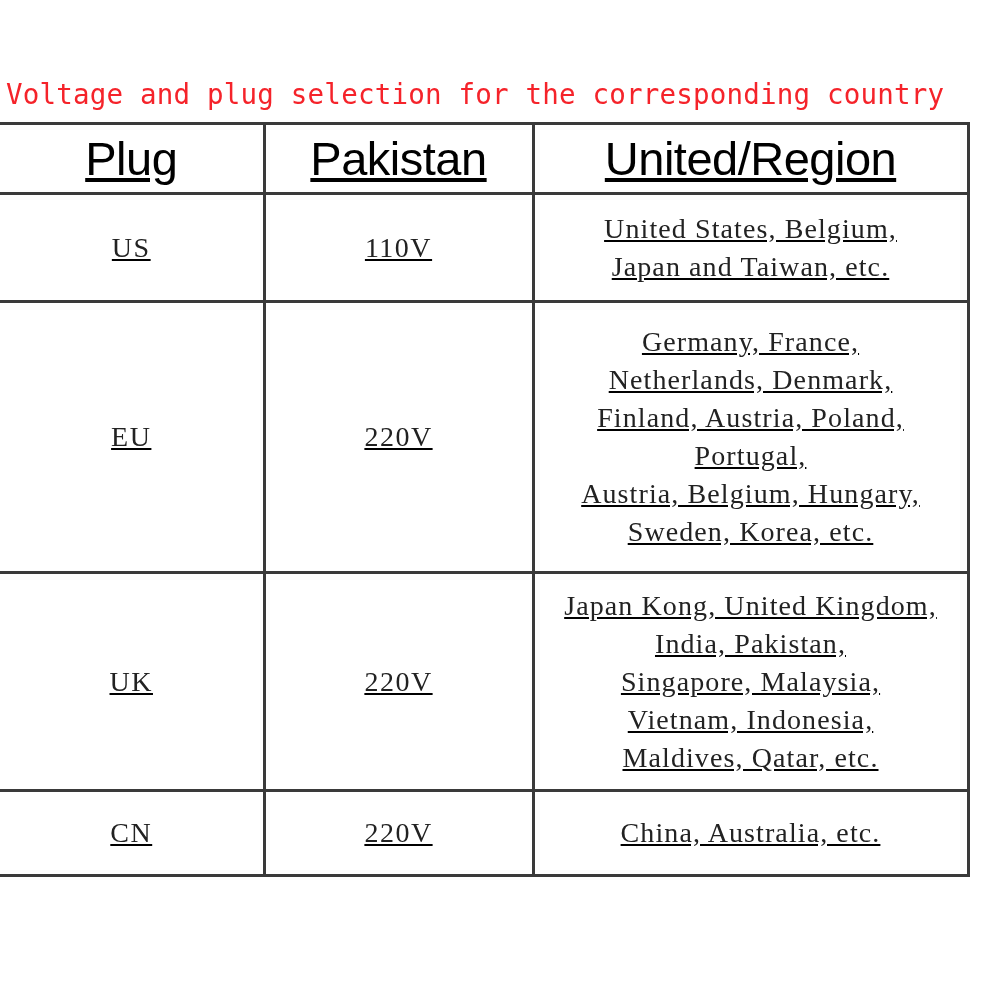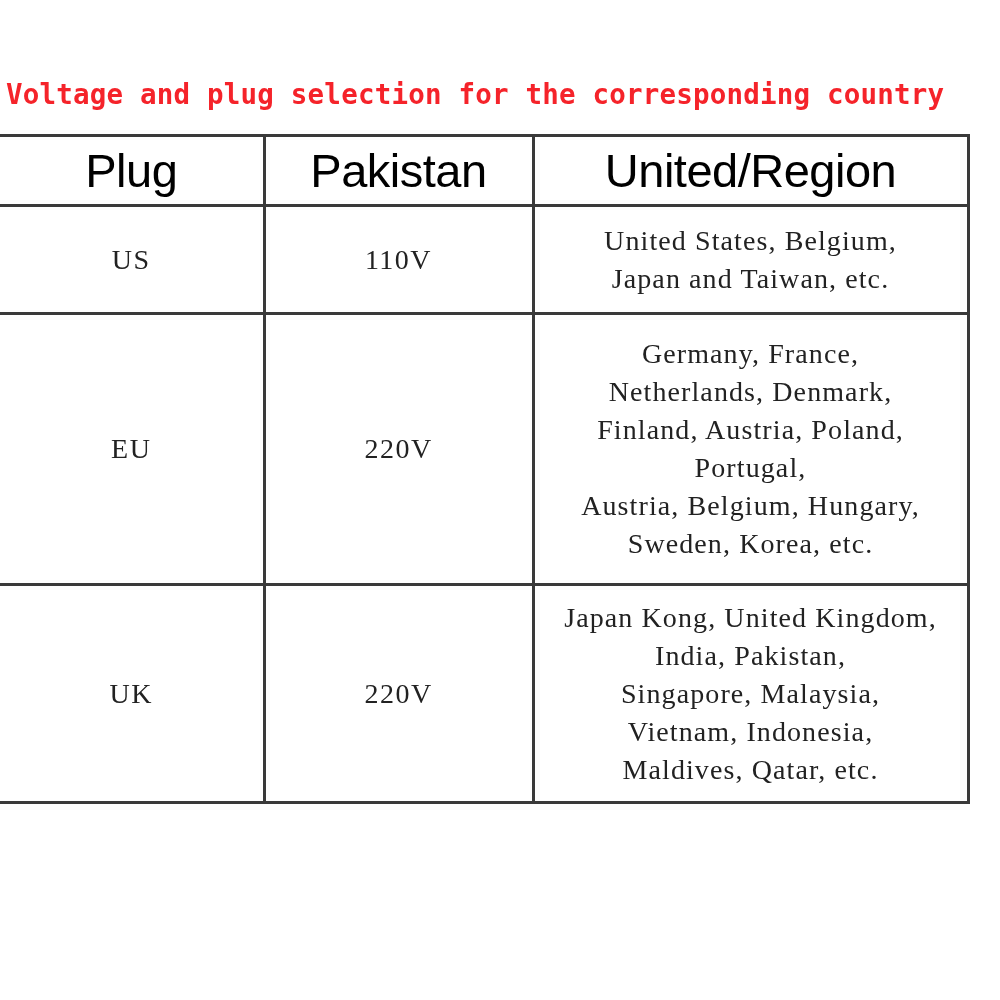--- a/index.html
+++ b/index.html
@@ -26,31 +26,32 @@
   .title {
     position: absolute;
     left: 6px;
     top: 72px;
     width: 960px;
     height: 44px;
     line-height: 44px;
     color: #f5232a;
     font-family: "DejaVu Sans Mono", "Liberation Mono", monospace;
     font-size: 27.5px;
-    font-weight: 700;
+    font-weight: 400;
     letter-spacing: 0.2px;
     white-space: nowrap;
   }
 
   
   .table-wrap {
     position: absolute;
     left: 0px;
-    top: 134px;
+    top: 122px;
     width: 968px;
+    text-decoration: underline;
   }
 
   table.spec {
     border-collapse: collapse;
     table-layout: fixed;
     width: 968px;
     background: #ffffff;
   }
 
   table.spec col.c-plug    { width: 264px; }
@@ -159,18 +160,25 @@
           <td class="voltage">220V</td>
           <td class="country">
             <span class="line">Japan Kong, United Kingdom,</span>
             <span class="line">India, Pakistan,</span>
             <span class="line">Singapore, Malaysia,</span>
             <span class="line">Vietnam, Indonesia,</span>
             <span class="line">Maldives, Qatar, etc.</span>
           </td>
         </tr>
 
+        <tr class="row-cn">
+          <td class="plug">CN</td>
+          <td class="voltage">220V</td>
+          <td class="country">
+            <span class="line">China, Australia, etc.</span>
+          </td>
+        </tr>
 
       </tbody>
     </table>
   </div>
 
 </div>
 
 </body></html>

